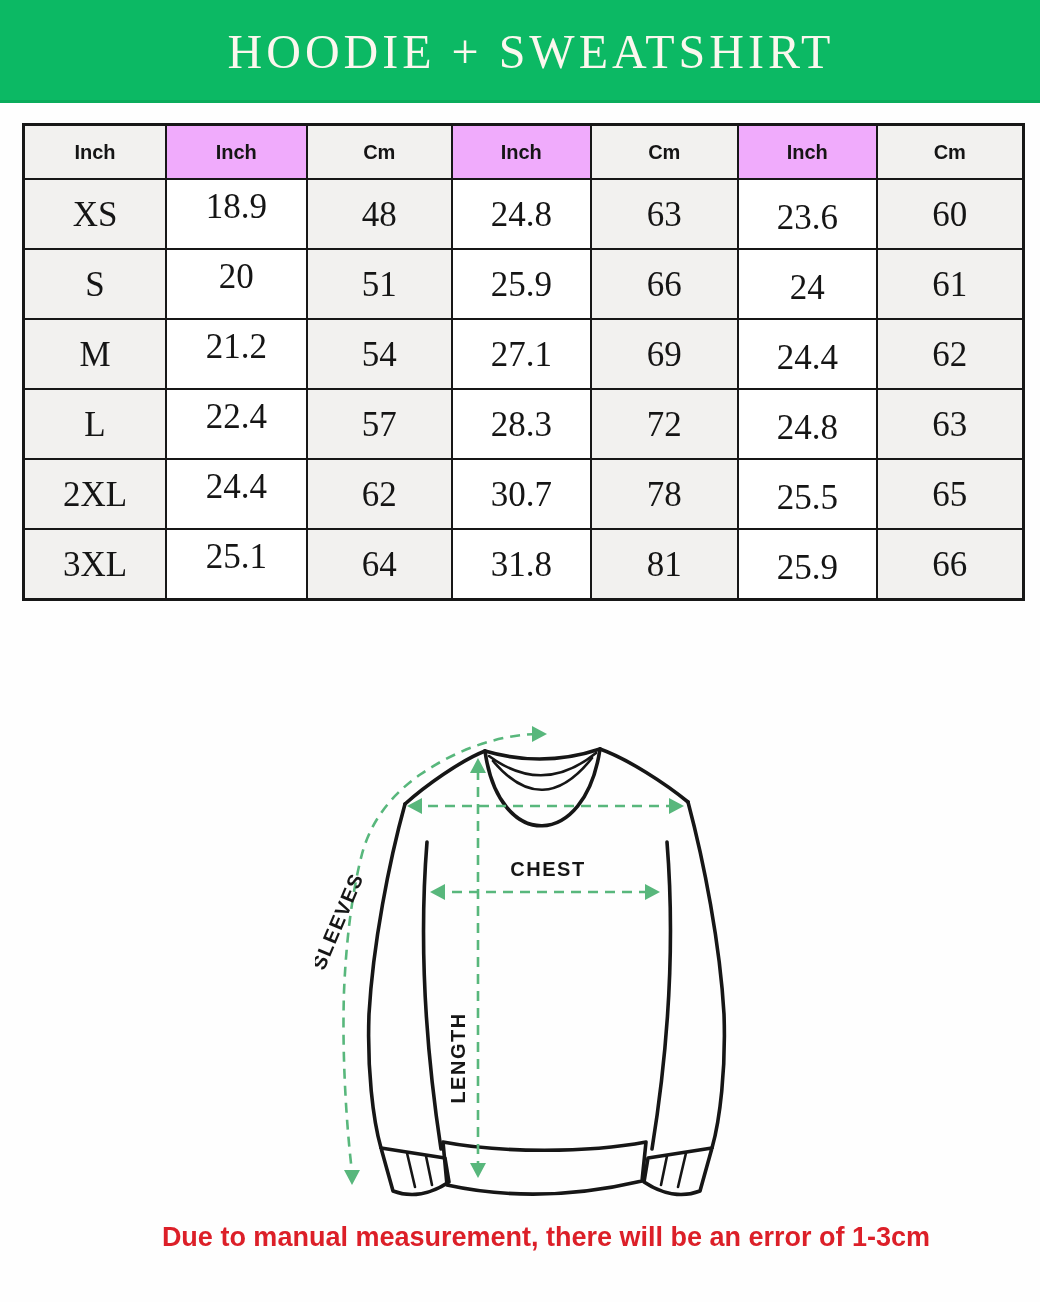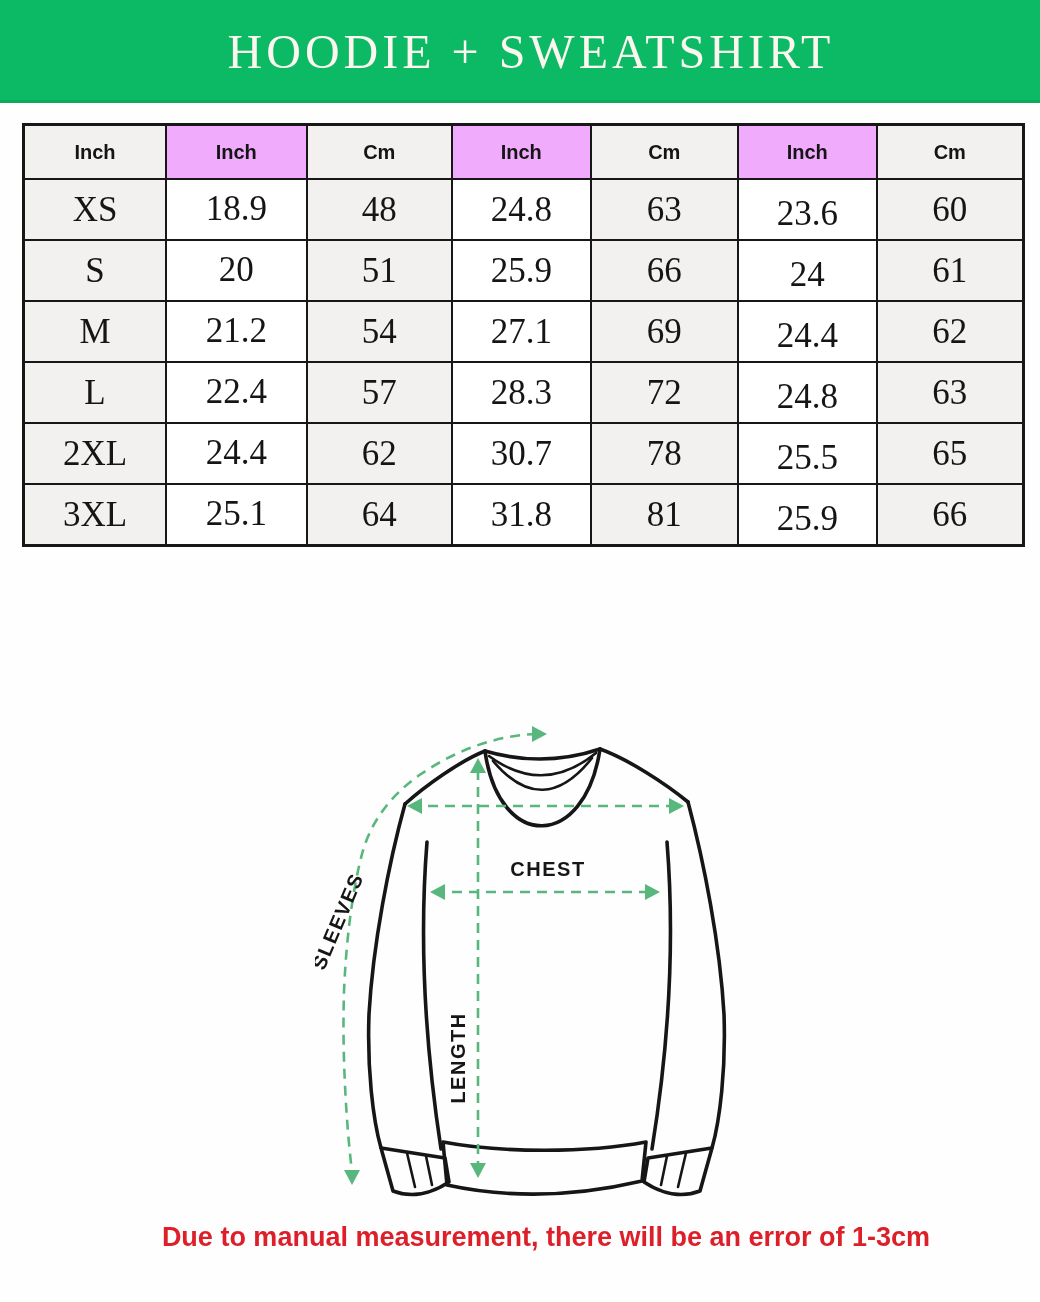--- a/index.html
+++ b/index.html
@@ -40,21 +40,21 @@
   .row-unit th {
     height:52px; font-size:20px; font-weight:bold;
     font-family:"Liberation Sans", sans-serif; background:#f0abfc;
   }
   .size-table tbody td {
     height:52px; font-family:Liberation Serif, serif;
     font-size:35px; font-weight:400; line-height:1;
   }
   .shade { background:#f2f1ef !important; }
   .size-table tbody td:nth-child(6) { padding-top:7px; }   
-  .size-table tbody td:nth-child(2) { padding-bottom:3px; }
+  .size-table tbody td:nth-child(2) { padding-bottom:16px; }
 
   
   .diagram { position:absolute; left:315px; top:712px; width:475px; height:500px; }
   .garment { fill:none; stroke:var(--outline,#161616); stroke-width:3.6; stroke-linecap:round; stroke-linejoin:round; }
   .garment-thin { fill:none; stroke:var(--outline,#161616); stroke-width:2.6; stroke-linecap:round; }
   .measure { fill:none; stroke:var(--measure,#58b77c); stroke-width:2.6; stroke-dasharray:10 7; }
   .arrow { fill:var(--measure,#58b77c); stroke:none; }
   .diag-label {
     fill:#161616; font-family:"Liberation Sans", sans-serif;
     font-weight:bold; font-size:20px; letter-spacing:1.5px;

